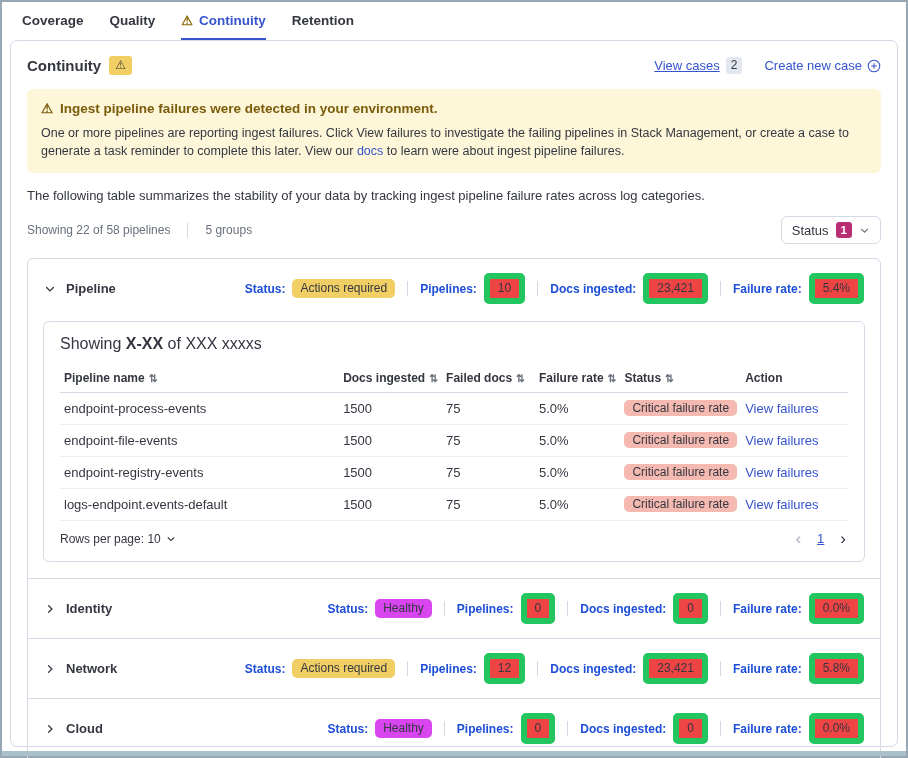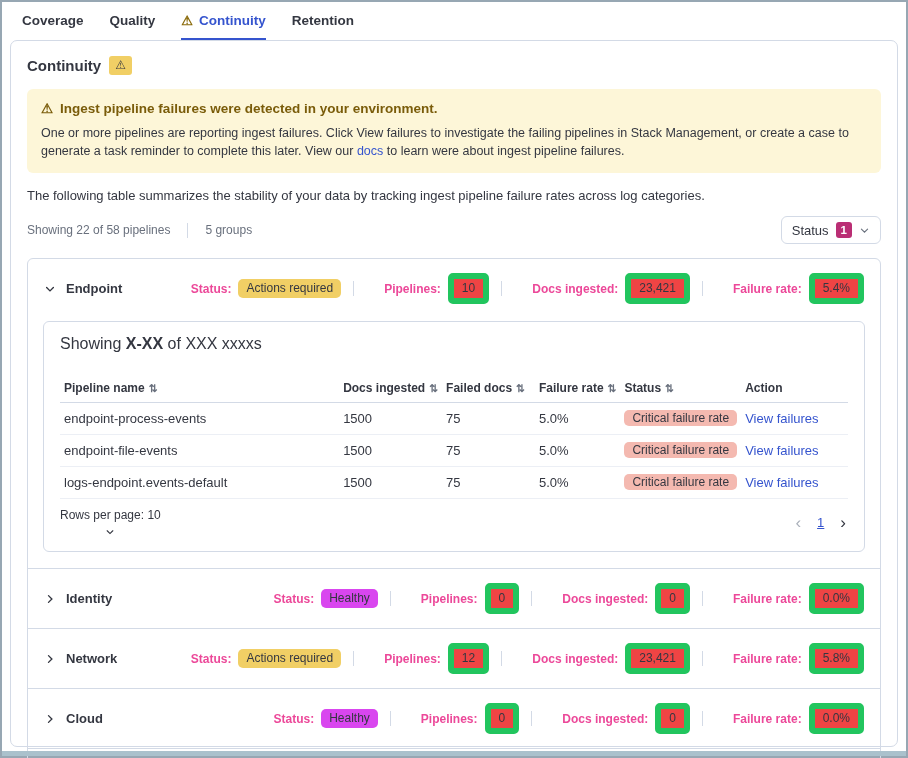--- a/index.html
+++ b/index.html
@@ -86,55 +86,55 @@
   .groups { margin-top: 14px; border: 1px solid #d3dae6; border-radius: 6px; overflow: hidden; }
   .group { border-top: 1px solid #d3dae6; }
   .group:first-child { border-top: none; }
   .group-header {
     display: flex; align-items: center; padding: 14px 16px; cursor: pointer;
   }
   .group-chevron { flex: none; margin-right: 10px; display: inline-flex; }
   .group-name { font-size: 13px; font-weight: 700; }
   .group-stats { margin-left: auto; display: flex; align-items: center; gap: 12px; }
   .stat { display: flex; align-items: center; gap: 7px; }
-  .stat-label { font-size: 12px; font-weight: 700; color: #ec4899; margin-left: 18px; }
+  .stat-label { font-size: 12px; font-weight: 700; color: #1d4ed8; }
   .badge { border-radius: 5px; font-size: 12px; padding: 1px 8px; line-height: 17px; white-space: nowrap; }
   .badge-warning { background: #f1cf65; color: #343741; }
   .badge-success { background: #d946ef; color: #343741; }
   .badge-danger  { background: #f4b9b0; color: #343741; }
   .badge-value   { background: #ef4444; border: 6px solid #22c55e; color: #343741; font-weight: 500; }
   
   .table-panel {
     margin: 3px 15px 16px 15px;
     border: 1px solid #d3dae6; border-radius: 6px;
     padding: 13px 16px 8px 16px;
   }
   .table-showing { font-size: 16px; color: #343741; }
   .table-showing b { font-weight: 700; }
-  table { width: 100%; border-collapse: collapse; margin-top: 22px; }
+  table { width: 100%; border-collapse: collapse; margin-top: 12px; }
   th {
     text-align: left; font-size: 12px; font-weight: 700; color: #343741;
     padding: 6px 4px 7px 4px; border-bottom: 1px solid #d3dae6;
     white-space: nowrap; cursor: pointer;
   }
   th.no-sort { cursor: default; }
   .sort-icon { color: #69707d; font-size: 10.5px; margin-left: 4px; }
   td {
     font-size: 13px; color: #343741; padding: 7px 4px;
     border-bottom: 1px solid #eceff5; white-space: nowrap;
   }
   tr:last-child td { border-bottom: 1px solid #eceff5; }
   .col-name { width: 318px; }
   .col-docs { width: 103px; }
   .col-failed { width: 95px; }
   .col-rate { width: 80px; }
   .col-status { width: 102px; }
   .col-action { width: 116px; }
   .table-footer { display: flex; align-items: center; padding: 9px 0 6px 0; }
-  .rows-per-page { display: flex; align-items: center; gap: 5px; font-size: 12px; color: #343741; cursor: pointer; flex-direction: column; }
+  .rows-per-page { display: flex; align-items: center; gap: 5px; font-size: 12px; color: #343741; cursor: pointer; }
   .pagination { margin-left: auto; display: flex; align-items: center; gap: 14px; }
   .page-arrow { font-size: 17px; line-height: 1; color: #343741; cursor: pointer; background: none; border: none; padding: 0 2px; font-family: inherit; }
   .page-arrow.disabled { color: #aab0ba; cursor: default; }
   .page-num { font-size: 13px; color: #3554ce; text-decoration: underline; cursor: pointer; background: none; border: none; font-family: inherit; }
   .chev { display: inline-block; }
 </style>
 </head>
 <body>
 
 <div class="screen">
@@ -155,20 +155,33 @@
     </div>
   </div>
 
   <div class="panel">
 
     <div class="panel-header">
       <span class="panel-title">Continuity</span>
       <span class="title-warning-badge">
         <span>⚠</span>
       </span>
+      <div class="panel-header-actions">
+        <span class="view-cases">
+          <a class="link" style="text-decoration:underline;">View cases</a>
+          <span class="count-badge">2</span>
+        </span>
+        <span class="create-case">
+          <a class="link">Create new case</a>
+          <svg width="14" height="14" viewBox="0 0 16 16">
+            <circle cx="8" cy="8" r="6.6" fill="none" stroke="#3554ce" stroke-width="1.2"></circle>
+            <path d="M8 4.8v6.4M4.8 8h6.4" stroke="#3554ce" stroke-width="1.2"></path>
+          </svg>
+        </span>
+      </div>
     </div>
 
     <div class="callout">
       <div class="callout-title">
         <span>⚠</span>
         <span>Ingest pipeline failures were detected in your environment.</span>
       </div>
       <div class="callout-body"><span>One or more pipelines are reporting ingest failures. Click View failures to investigate the failing pipelines in Stack Management, or create a case to generate a task reminder to complete this later. View our </span><a class="link" style="font-size:12.5px;">docs</a><span> to learn were about ingest pipeline failures.</span></div>
     </div>
 
@@ -191,21 +204,21 @@
 
     <div class="groups">
 
       <div class="group">
         <div class="group-header">
           <span class="group-chevron">
             <svg width="12" height="12" viewBox="0 0 16 16">
                 <path d="M3.5 6l4.5 4.5L12.5 6" fill="none" stroke="#343741" stroke-width="1.8" stroke-linecap="round"></path>
               </svg>
           </span>
-          <span class="group-name">Endpoint</span>
+          <span class="group-name">Pipeline</span>
           <div class="group-stats">
             <span class="stat">
                 <span class="stat-label">Status:</span>
                 <span class="badge badge-warning">Actions required</span>
               </span>
             <span class="vdiv"></span>
             <span class="stat">
                 <span class="stat-label">Pipelines:</span>
                 <span class="badge badge-value">10</span>
               </span>
@@ -246,20 +259,28 @@
               </tr>
               <tr>
                 <td>endpoint-file-events</td>
                 <td>1500</td>
                 <td>75</td>
                 <td>5.0%</td>
                 <td><span class="badge badge-danger">Critical failure rate</span></td>
                 <td><a class="link">View failures</a></td>
               </tr>
               <tr>
+                <td>endpoint-registry-events</td>
+                <td>1500</td>
+                <td>75</td>
+                <td>5.0%</td>
+                <td><span class="badge badge-danger">Critical failure rate</span></td>
+                <td><a class="link">View failures</a></td>
+              </tr>
+              <tr>
                 <td>logs-endpoint.events-default</td>
                 <td>1500</td>
                 <td>75</td>
                 <td>5.0%</td>
                 <td><span class="badge badge-danger">Critical failure rate</span></td>
                 <td><a class="link">View failures</a></td>
               </tr>
             </tbody>
           </table>
           <div class="table-footer">

